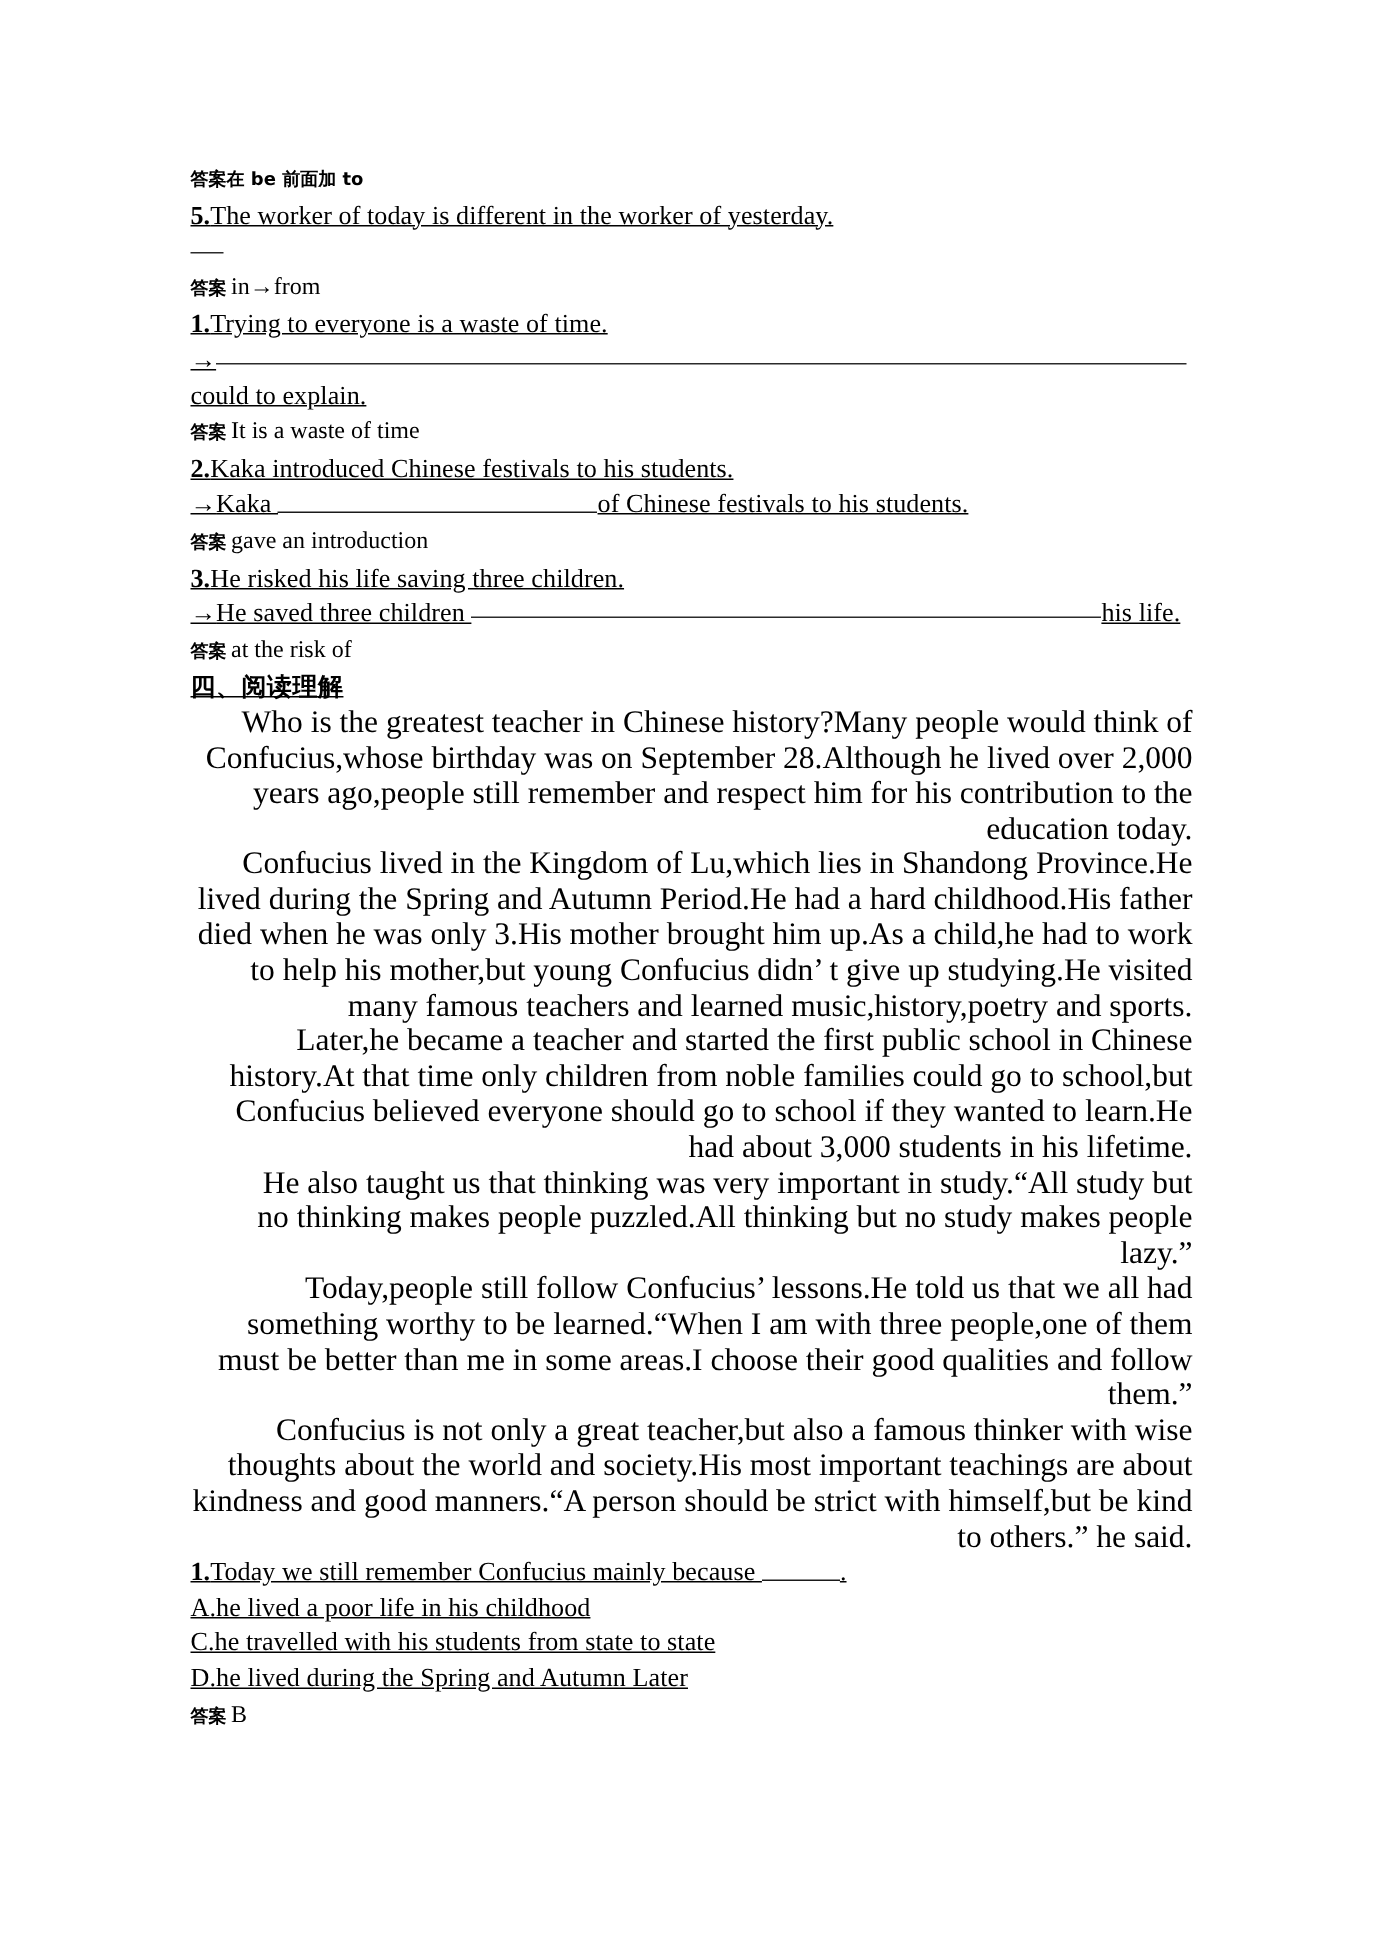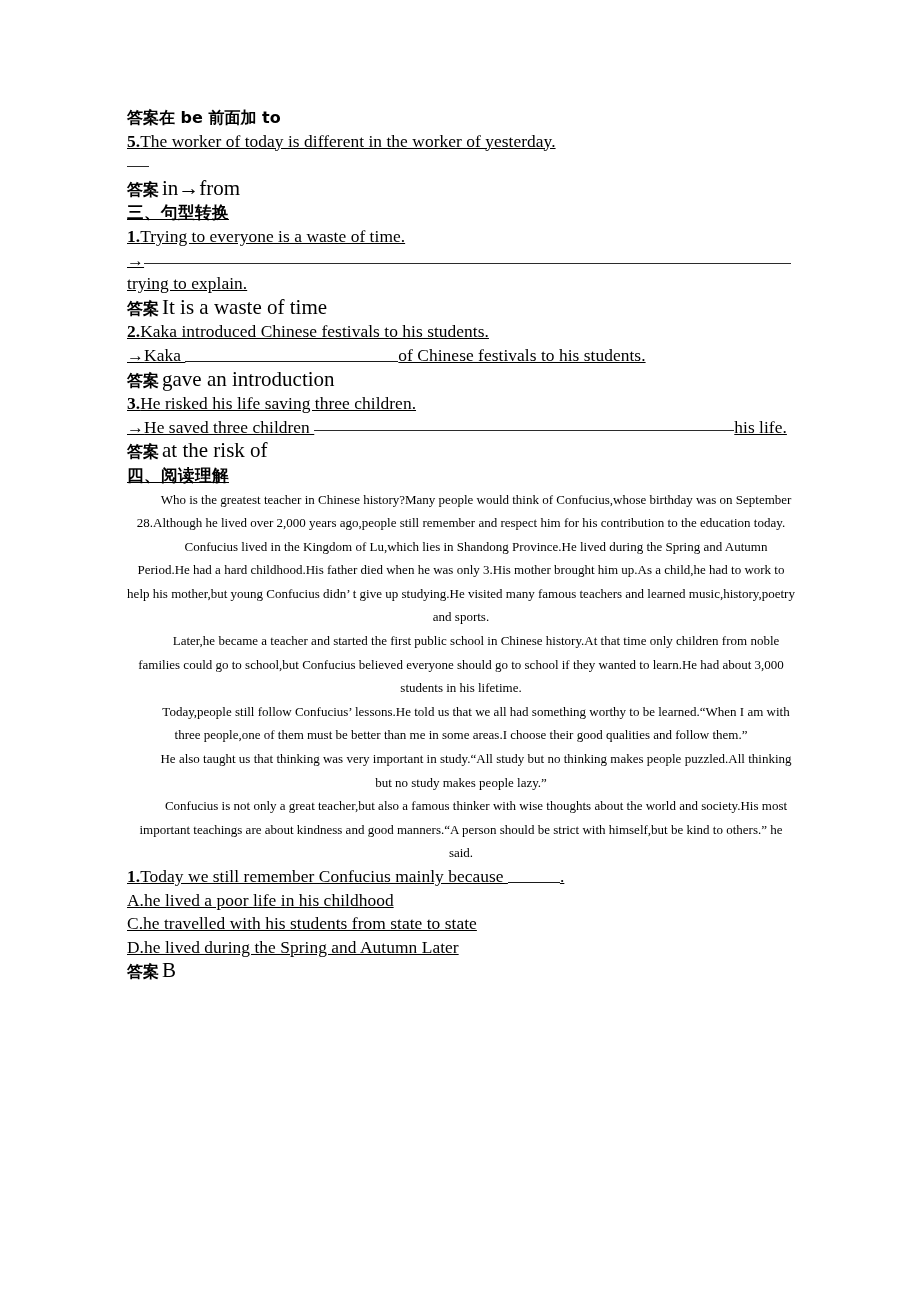--- a/index.html
+++ b/index.html
@@ -33,47 +33,47 @@
   
   .line {
     font-size: 17.4px;
     line-height: 23.6px;
     white-space: pre-wrap;
     word-spacing: 0px;
     letter-spacing: 0.05px;
     text-decoration: underline;
   }
   .para {
-    font-size: 13px;
+    font-size: 21px;
     line-height: 23.6px;
-    text-align: center;
+    text-align: right;
     text-indent: 30px;
     margin: 0;
   }
 
   
   .cn {
     font-family: "DejaVu Sans", "Liberation Sans", sans-serif;
-    font-size: 16px;
+    font-size: 12px;
     letter-spacing: 0px;
   }
   .cn-head {
     font-family: "DejaVu Sans", "Liberation Sans", sans-serif;
     font-size: 16.6px;
     font-weight: bold;
     letter-spacing: 0.4px;
   }
   .ansline {
     font-size: 17.4px;
     line-height: 23.6px;
   }
   .ansline .cn { font-weight: 600; }
   .ansval {
     font-family: "Liberation Serif", "DejaVu Serif", serif;
-    font-size: 21px;
+    font-size: 16px;
     padding-left: 3px;
   }
 
   .num {
     font-weight: bold;
   }
 
   
   .blank-rule {
     display: inline-block;
@@ -103,47 +103,46 @@
   <div class="content">
 
     <div class="ansline"><span class="cn">答案</span><span class="cn">在 be 前面加 to</span></div>
 
     <div class="line"><span class="num">5.</span><span>The worker of today is different in the worker of yesterday.</span></div>
 
     <div class="line"><span class="dashmark"></span></div>
 
     <div class="ansline"><span class="cn">答案</span><span class="ansval">in→from</span></div>
 
-    <div class="line"><span class="cn-head">三、句型转换</span></div>
 
     <div class="line"><span class="num">1.</span><span>Trying to everyone is a waste of time.</span></div>
 
-    <div class="line"><span class="arrow">→</span><span class="blank-rule" style="width:647px"></span><span>trying to explain.</span></div>
+    <div class="line"><span class="arrow">→</span><span class="blank-rule" style="width:647px"></span><span>could to explain.</span></div>
 
     <div class="ansline"><span class="cn">答案</span><span class="ansval">It is a waste of time</span></div>
 
     <div class="line"><span class="num">2.</span><span>Kaka introduced Chinese festivals to his students.</span></div>
 
     <div class="line"><span class="arrow">→</span><span>Kaka </span><span class="blank-score" style="width:213px"></span><span>of Chinese festivals to his students.</span></div>
 
     <div class="ansline"><span class="cn">答案</span><span class="ansval">gave an introduction</span></div>
 
     <div class="line"><span class="num">3.</span><span>He risked his life saving three children.</span></div>
 
     <div class="line"><span class="arrow">→</span><span>He saved three children </span><span class="blank-rule" style="width:420px"></span><span>his life.</span></div>
 
     <div class="ansline"><span class="cn">答案</span><span class="ansval">at the risk of</span></div>
 
     <div class="line"><span class="cn-head">四、阅读理解</span></div>
 
     <p class="para">Who is the greatest teacher in Chinese history?Many people would think of Confucius,whose birthday was on September 28.Although he lived over 2,000 years ago,people still remember and respect him for his contribution to the education today.</p>
     <p class="para">Confucius lived in the Kingdom of Lu,which lies in Shandong Province.He lived during the Spring and Autumn Period.He had a hard childhood.His father died when he was only 3.His mother brought him up.As a child,he had to work to help his mother,but young Confucius didn’ t give up studying.He visited many famous teachers and learned music,history,poetry and sports.</p>
     <p class="para">Later,he became a teacher and started the first public school in Chinese history.At that time only children from noble families could go to school,but Confucius believed everyone should go to school if they wanted to learn.He had about 3,000 students in his lifetime.</p>
+    <p class="para">He also taught us that thinking was very important in study.“All study but no thinking makes people puzzled.All thinking but no study makes people lazy.”</p>
     <p class="para">Today,people still follow Confucius’  lessons.He told us that we all had something worthy to be learned.“When I am with three people,one of them must be better than me in some areas.I choose their good qualities and follow them.”</p>
-    <p class="para">He also taught us that thinking was very important in study.“All study but no thinking makes people puzzled.All thinking but no study makes people lazy.”</p>
     <p class="para">Confucius is not only a great teacher,but also a famous thinker with wise thoughts about the world and society.His most important teachings are about kindness and good manners.“A person should be strict with himself,but be kind to others.” he said.</p>
 
     <div class="line"><span class="num">1.</span><span>Today we still remember Confucius mainly because </span><span class="blank-score" style="width:52px"></span><span>.</span></div>
 
     <div class="line">A.he lived a poor life in his childhood</div>
     <div class="line">C.he travelled with his students from state to state</div>
     <div class="line">D.he lived during the Spring and Autumn Later</div>
 
     <div class="ansline"><span class="cn">答案</span><span class="ansval">B</span></div>
 

